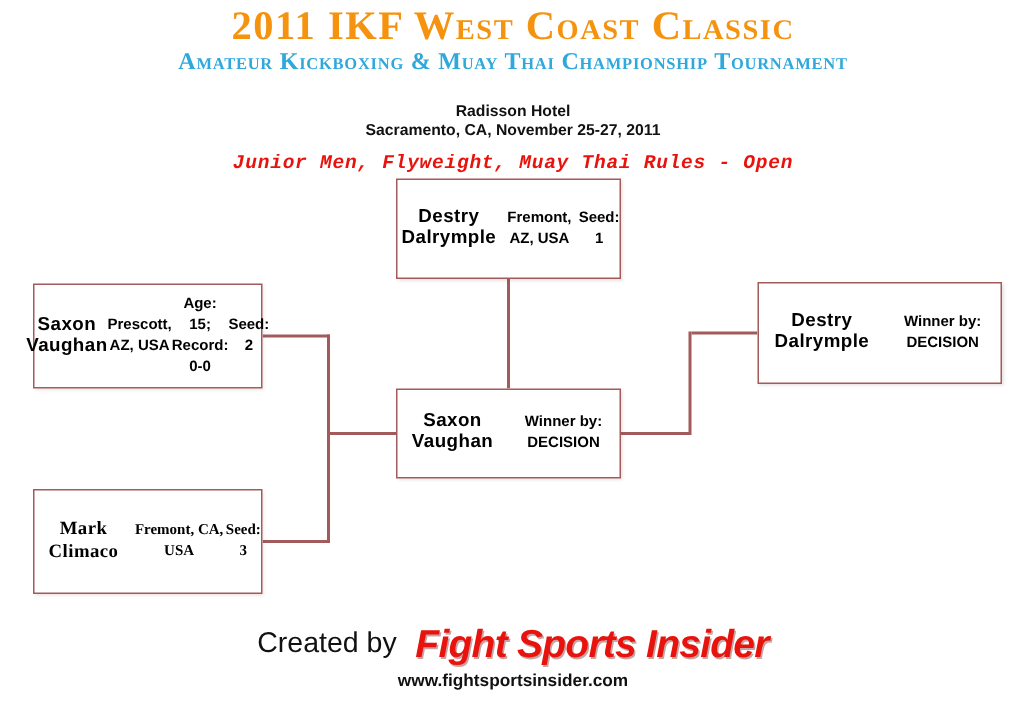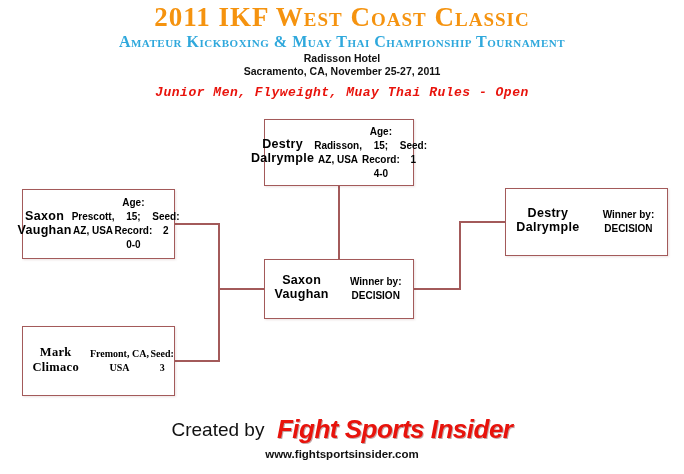--- a/index.html
+++ b/index.html
@@ -31,21 +31,21 @@
     font-family: "Liberation Serif", serif;
     font-variant: small-caps;
     font-weight: bold;
     font-size: 16px;
     line-height: 19px;
     color: #2fa8dc;
     letter-spacing: 0.5px;
   }
   .venue {
     font-size: 10.5px; font-weight: bold; color: #111111;
-    margin-top: 1px; line-height: 13px;
+    margin-top: 17px; line-height: 13px;
   }
   .locdate {
     font-size: 10.5px; font-weight: bold; color: #111111; line-height: 13px;
   }
   .division {
     font-family: "Liberation Mono", monospace;
     font-style: italic;
     font-weight: bold;
     font-size: 13px;
     color: #e8130c;
@@ -140,22 +140,21 @@
   <div class="line line-seed3-h"></div>
   <div class="line line-left-v"></div>
   <div class="line line-semifinal-in-h"></div>
   <div class="line line-seed1-v"></div>
   <div class="line line-semifinal-out-h"></div>
   <div class="line line-final-v"></div>
   <div class="line line-final-in-h"></div>
 
   <div class="box box-seed1">
     <div class="fighter-name">Destry Dalrymple</div>
-    <div class="detail">Radisson, AZ, USA</div>
-    <div class="detail">Age: 15; Record: 4-0</div>
+    <div class="detail">Fremont, AZ, USA</div>
     <div class="detail">Seed: 1</div>
   </div>
 
   <div class="box box-seed2">
     <div class="fighter-name">Saxon Vaughan</div>
     <div class="detail">Prescott, AZ, USA</div>
     <div class="detail">Age: 15; Record: 0-0</div>
     <div class="detail">Seed: 2</div>
   </div>
 

